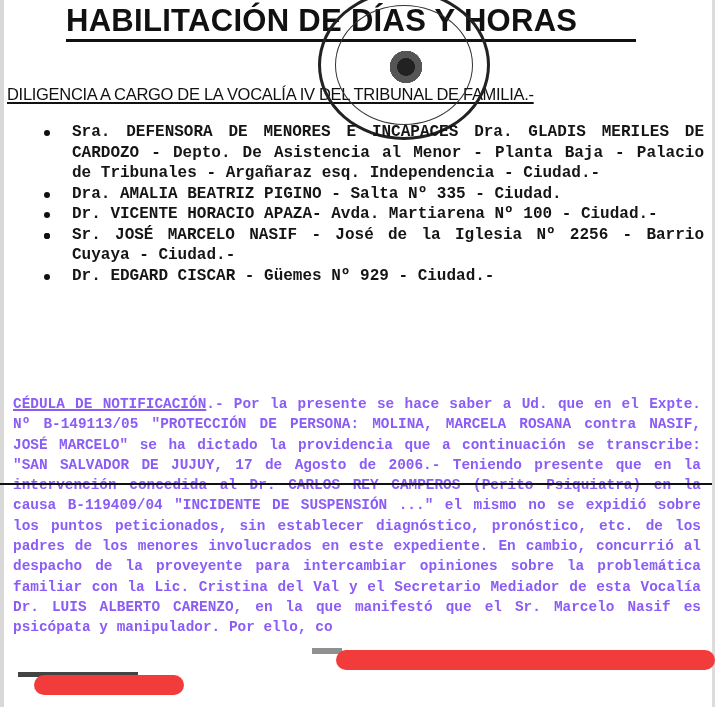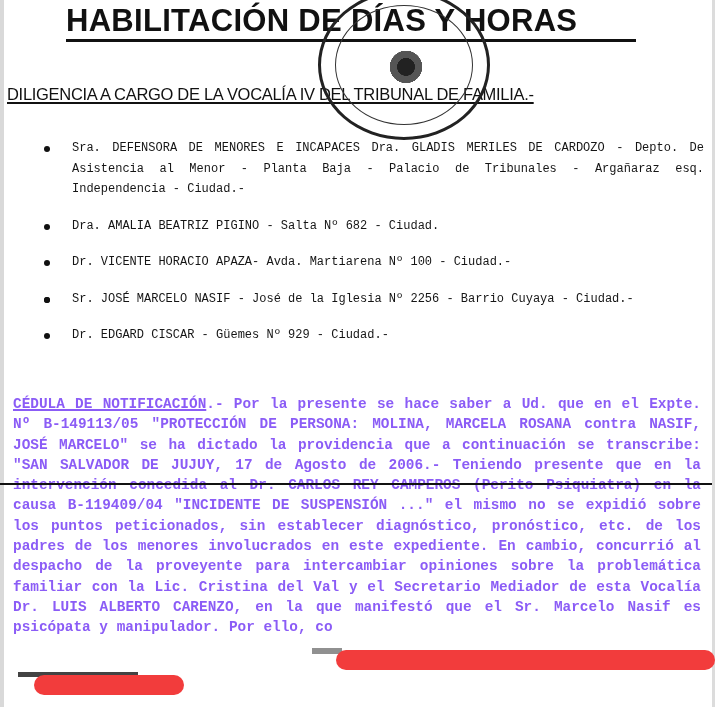--- a/index.html
+++ b/index.html
@@ -62,26 +62,25 @@
     .list {
       position: absolute;
       left: 44px; top: 122px;
       width: 660px;
       margin: 0; padding: 0;
       list-style: none;
     }
     .list li {
       position: relative;
       padding-left: 28px;
-      font-size: 12px;
+      font-size: 16px;
       line-height: 20.5px;
-      font-weight: 400;
+      font-weight: 700;
       text-align: justify;
       margin-bottom: 0px;
-      margin-top: 16px;
     }
     .list li .bullet {
       position: absolute;
       left: 0; top: 8px;
       width: 6px; height: 6px;
       border-radius: 50%;
       background: #111;
     }
     .cedula {
       position: absolute;
@@ -154,21 +153,21 @@
 <div class="subtitle">DILIGENCIA A CARGO DE LA VOCALÍA IV DEL TRIBUNAL DE FAMILIA.-</div>
 
 <div class="stamp">
   <div class="stamp-inner">
     <div class="stamp-crest"></div>
   </div>
 </div>
 
 <ul class="list">
   <li><span class="bullet"></span><span>Sra. DEFENSORA DE MENORES E INCAPACES Dra. GLADIS MERILES DE CARDOZO - Depto. De Asistencia al Menor - Planta Baja - Palacio de Tribunales - Argañaraz esq. Independencia - Ciudad.-</span></li>
-  <li><span class="bullet"></span><span>Dra. AMALIA BEATRIZ PIGINO - Salta Nº 682 - Ciudad.</span></li>
+  <li><span class="bullet"></span><span>Dra. AMALIA BEATRIZ PIGINO - Salta Nº 335 - Ciudad.</span></li>
   <li><span class="bullet"></span><span>Dr. VICENTE HORACIO APAZA- Avda. Martiarena Nº 100 - Ciudad.-</span></li>
   <li><span class="bullet"></span></li>
   <li><span class="bullet"></span><span>Sr. JOSÉ MARCELO NASIF - José de la Iglesia Nº 2256 - Barrio Cuyaya - Ciudad.-</span></li>
   <li><span class="bullet"></span><span>Dr. EDGARD CISCAR - Güemes Nº 929 - Ciudad.-</span></li>
 </ul>
 
 <div class="cedula">
   <span class="head">CÉDULA DE NOTIFICACIÓN</span><span>.- Por la presente se hace saber a Ud. que en el Expte. Nº B-149113/05 "PROTECCIÓN DE PERSONA: MOLINA, MARCELA ROSANA contra NASIF, JOSÉ MARCELO" se ha dictado la providencia que a continuación se transcribe: "SAN SALVADOR DE JUJUY, 17 de Agosto de 2006.- Teniendo presente que en la intervención concedida al Dr. CARLOS REY CAMPEROS (Perito Psiquiatra) en la causa B-119409/04 "INCIDENTE DE SUSPENSIÓN ..." el mismo no se expidió sobre los puntos peticionados, sin establecer diagnóstico, pronóstico, etc. de los padres de los menores involucrados en este expediente. En cambio, concurrió al despacho de la proveyente para intercambiar opiniones sobre la problemática familiar con la Lic. Cristina del Val y el Secretario Mediador de esta Vocalía Dr. LUIS ALBERTO CARENZO, en la que manifestó que el Sr. Marcelo Nasif es psicópata y manipulador. Por ello, co</span><br>
 </div>
 

